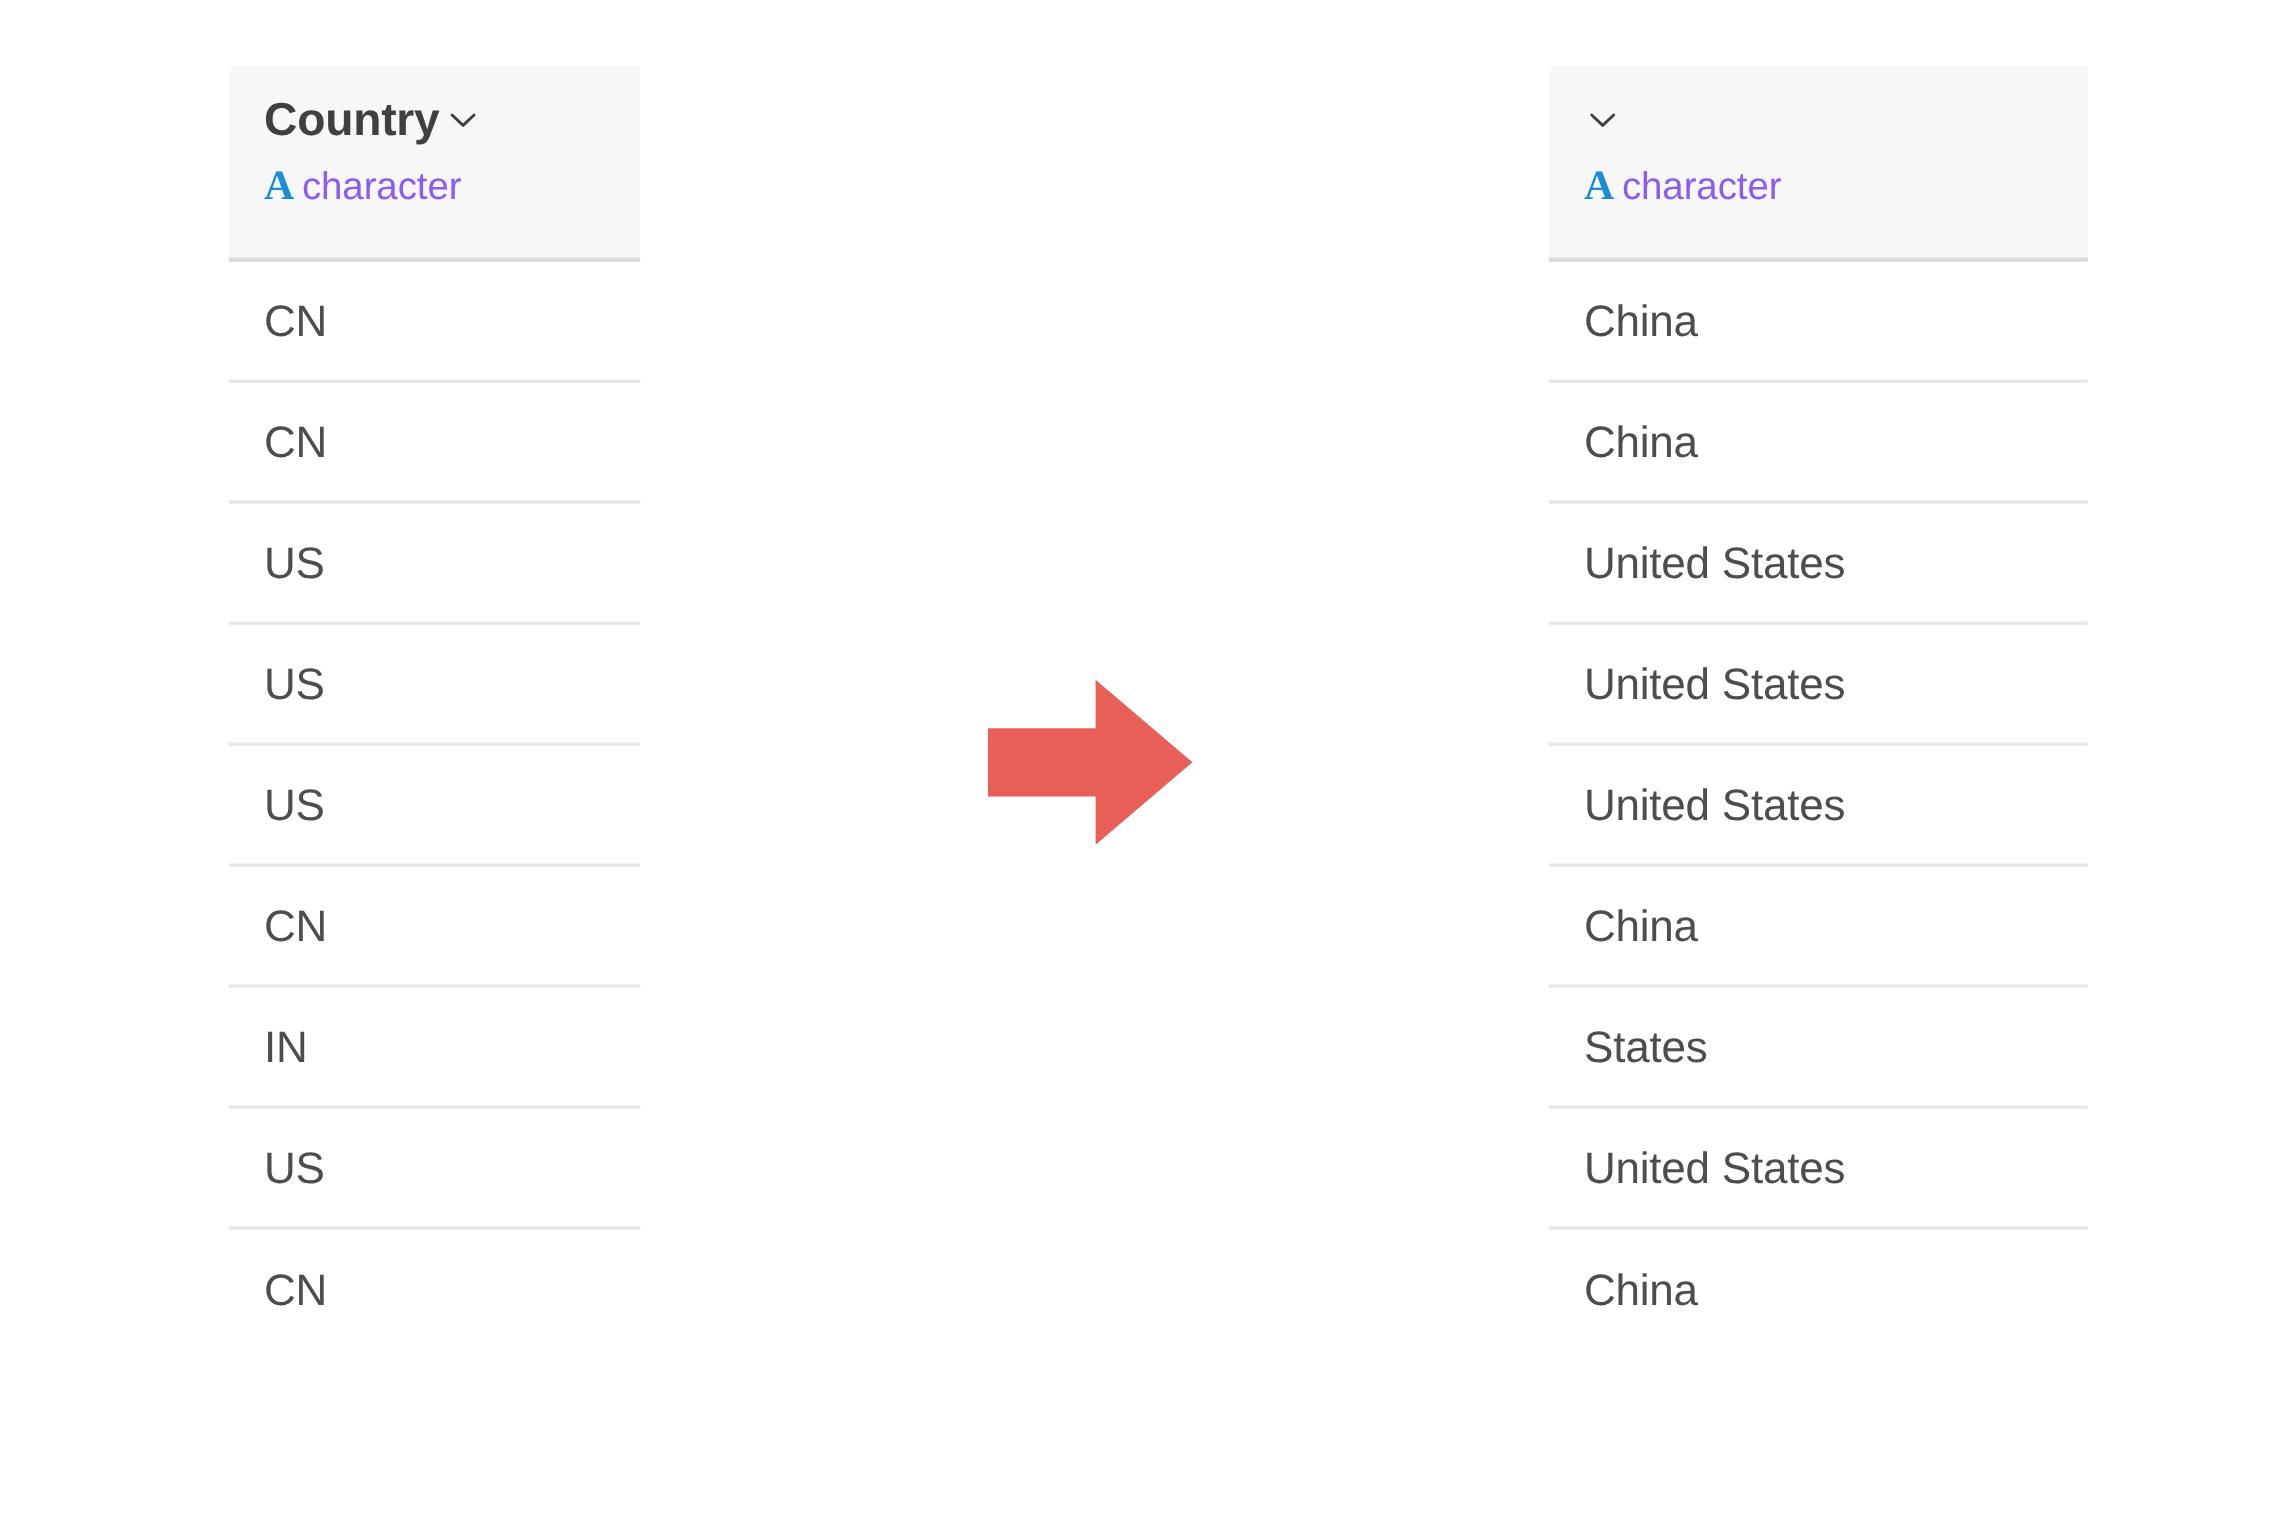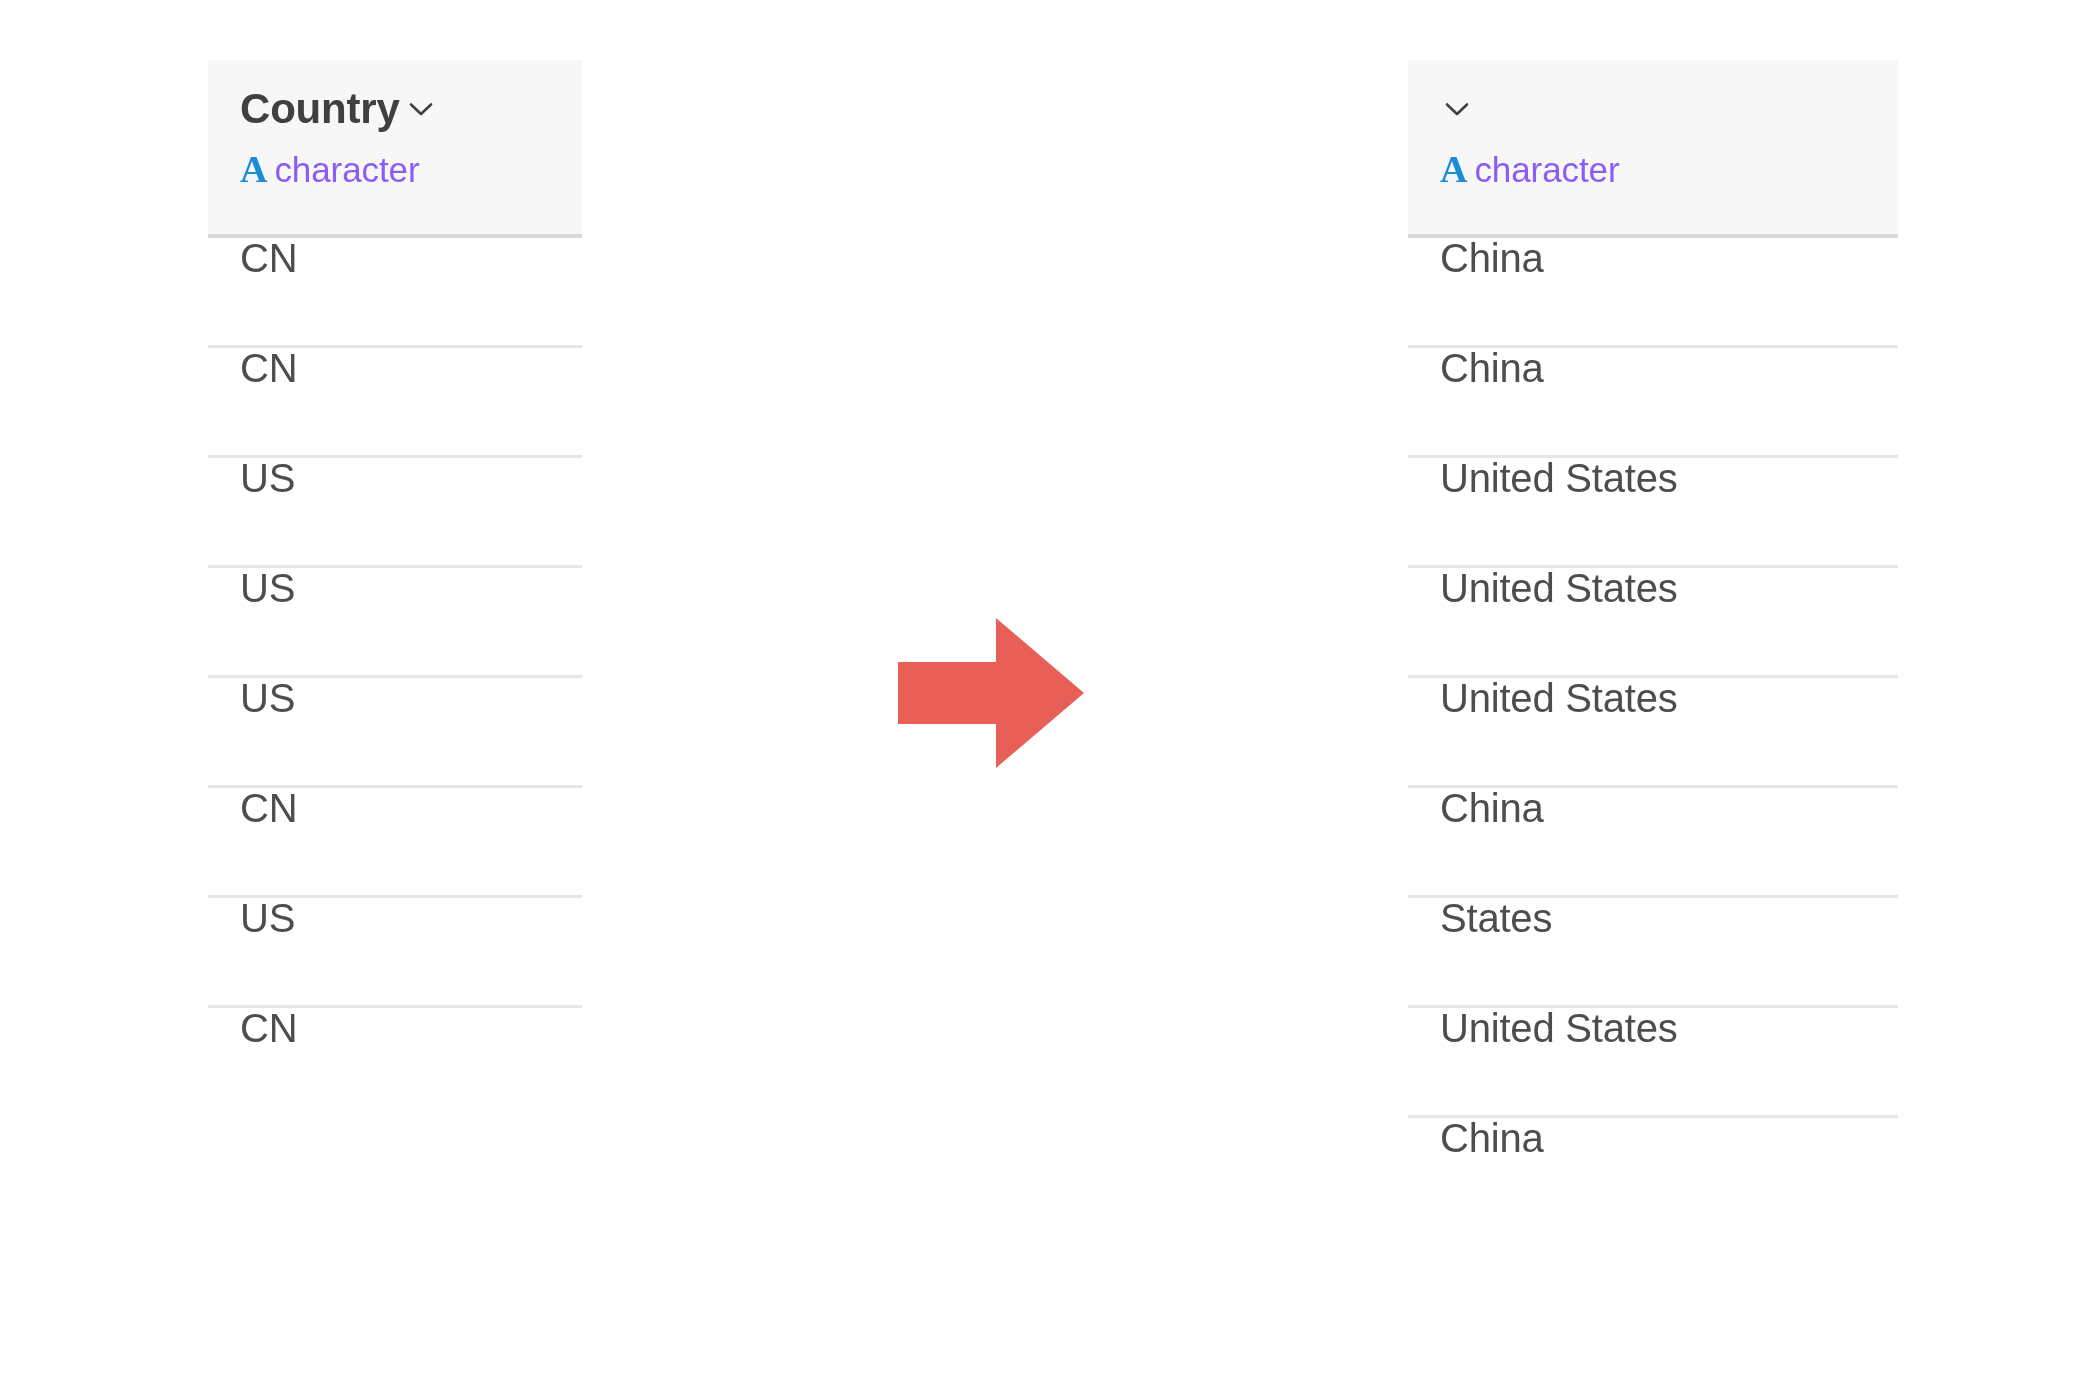--- a/index.html
+++ b/index.html
@@ -88,20 +88,21 @@
   }
 
   
   .col-body { }
 
   .data-row {
     height: 110px;
     box-sizing: border-box;
     border-bottom: 3px solid #e6e6e6;
     display: flex;
+    align-items: center;
     padding-left: 32px;
   }
   .data-row:last-child {
     border-bottom: none;
   }
   .cell-value {
     font-size: 40px;
     color: #4d4d4d;
     line-height: 1;
     letter-spacing: -0.2px;
@@ -152,20 +153,23 @@
       <div class="data-row">
         <span class="cell-value">US</span>
       </div>
       <div class="data-row">
         <span class="cell-value">US</span>
       </div>
       <div class="data-row">
         <span class="cell-value">CN</span>
       </div>
       <div class="data-row">
+        <span class="cell-value">IN</span>
+      </div>
+      <div class="data-row">
         <span class="cell-value">US</span>
       </div>
       <div class="data-row">
         <span class="cell-value">CN</span>
       </div>
     </div>
   </div>
 
   <div class="arrow-wrap">
     <svg viewBox="0 0 186 150" aria-hidden="true">

